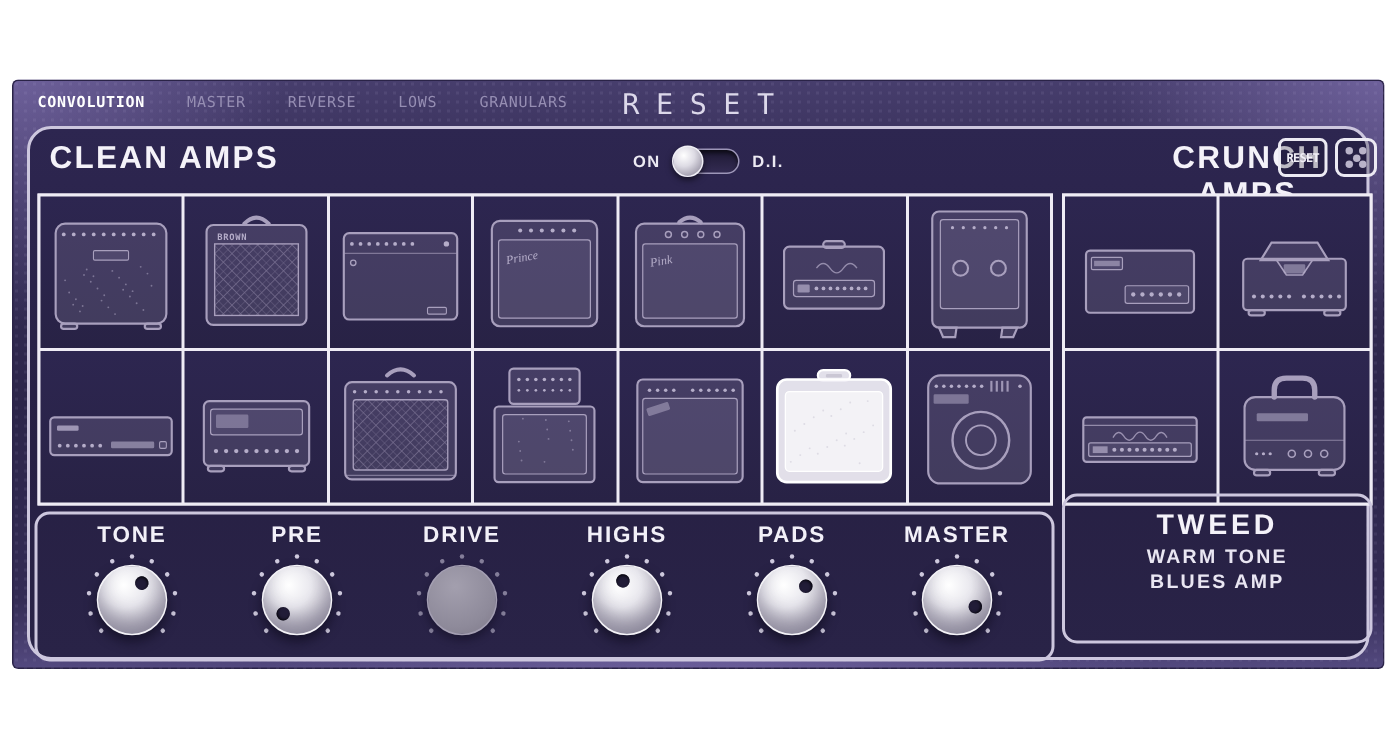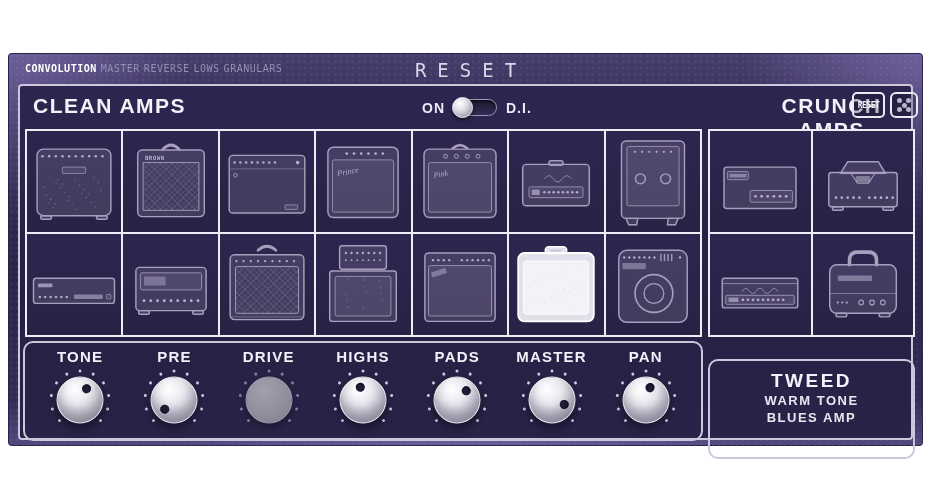--- a/index.html
+++ b/index.html
@@ -13,38 +13,38 @@
       radial-gradient(circle at 102% -10%, rgba(136,120,186,.75) 0, rgba(136,120,186,0) 20%),
       radial-gradient(circle at 50% 118%, rgba(120,106,170,.8) 0, rgba(120,106,170,0) 45%),
       linear-gradient(180deg,#473e6d 0%,#372f59 15%,#2c254a 55%,#332b54 88%,#544a80 100%);
     box-shadow:0 0 0 1px #2a2347 inset;}
   .window::before{content:'';position:absolute;inset:0;border-radius:inherit;pointer-events:none;
     background-image:radial-gradient(rgba(200,190,230,0.09) 1px, transparent 1.3px);
     background-size:6px 6px;}
   
   .nav{position:absolute;left:0;top:0;width:100%;height:31px;display:flex;align-items:center;
        justify-content:space-between;padding:0 17px;}
-  .nav-group{display:flex;gap:4px;align-items:center;}
+  .nav-group{display:flex;gap:28px;align-items:center;}
   .nav-item{font-family:"DejaVu Sans Mono",monospace;font-size:10px;letter-spacing:.5px;
             color:#968eb3;white-space:nowrap;cursor:pointer;}
   .nav-item.active{color:#ffffff;font-weight:bold;}
   .nav-title{position:absolute;left:50%;top:6px;transform:translateX(-50%);
              font-family:"DejaVu Sans Mono",monospace;font-size:19px;letter-spacing:11px;
              color:#dcd8ea;padding-left:11px;}
   
   .main-panel{position:absolute;left:10px;right:10px;top:31px;bottom:6px;
-    border:2px solid #cdc7de;border-radius:4px;
+    border:2px solid #cdc7de;border-radius:16px;
     background:linear-gradient(180deg,#2d2650 0%,#272044 60%,#292347 100%);}
   .section-title{position:absolute;top:8px;font-size:21px;font-weight:700;letter-spacing:1.5px;
                  color:#f4f2f9;}
   .clean-title{left:13px;}
   .crunch-title{left:732px;text-align:center;}
   
   .toggle-group{position:absolute;left:402px;top:13px;display:flex;align-items:center;gap:9px;}
-  .toggle-label{font-size:14px;font-weight:700;letter-spacing:1px;color:#eceaf3;}
+  .toggle-label{font-size:11px;font-weight:700;letter-spacing:1px;color:#eceaf3;}
   .toggle-pill{position:relative;width:43px;height:17px;border-radius:9px;cursor:pointer;
     background:linear-gradient(180deg,#1e1933 0%,#332b52 100%);
     border:1px solid #9d96b8;box-shadow:inset 0 2px 3px rgba(0,0,0,.6);}
   .toggle-knob{position:absolute;left:-3px;top:-3px;width:21px;height:21px;border-radius:50%;
     background:radial-gradient(circle at 36% 30%,#ffffff,#dddbe4 40%,#a7a3b2 75%,#8a8697);
     border:1px solid #f0eff5;box-shadow:0 2px 4px rgba(0,0,0,.55);}
   
   .reset-btn{position:absolute;left:832px;top:6px;width:33px;height:26px;border:2px solid #eceaf3;
     border-radius:5px;display:flex;align-items:center;justify-content:center;cursor:pointer;
     font-family:"DejaVu Sans Mono",monospace;font-size:8px;font-weight:bold;letter-spacing:-0.5px;
@@ -77,21 +77,21 @@
     border:1.5px solid #f4f3f7;
     box-shadow:0 4px 8px rgba(8,6,18,.55), inset 0 -10px 12px rgba(104,99,124,.45);}
   .knob-ind{position:absolute;left:50%;top:50%;width:9px;height:9px;border-radius:50%;
     background:#211c37;transform:translate(-50%,-50%) rotate(var(--a)) translateY(-13px);
     box-shadow:inset 0 1px 2px rgba(0,0,0,.8);}
   .knob-unit.disabled .knob-face{
     background:radial-gradient(circle at 40% 30%,#a39fae,#8e8a9a 65%,#7e7989);
     border-color:#a49fb2;box-shadow:0 3px 6px rgba(8,6,18,.4);}
   .knob-unit.disabled .tick{opacity:.55;}
   
-  .info-panel{position:absolute;left:688px;top:273px;width:207px;height:100px;
+  .info-panel{position:absolute;left:688px;top:243px;width:207px;height:100px;
     border:2px solid #cdc7de;border-radius:10px;text-align:center;padding-top:9px;}
   .info-title{font-size:19px;font-weight:700;letter-spacing:2.5px;color:#f4f2f9;}
   .info-desc{font-size:13px;font-weight:700;letter-spacing:1.5px;color:#e9e6f2;line-height:17px;}
   .info-desc:first-of-type{margin-top:11px;}
 </style>
 </head>
 <body>
 
 <div class="stage">
   <div class="window">
@@ -669,38 +669,20 @@
               <span class="tick" style="--a: 0deg;"></span>
               <span class="tick" style="--a: 27deg;"></span>
               <span class="tick" style="--a: 54deg;"></span>
               <span class="tick" style="--a: 81deg;"></span>
               <span class="tick" style="--a: 108deg;"></span>
               <span class="tick" style="--a: 135deg;"></span>
               <div class="knob-face"></div>
               <div class="knob-ind" style="--a: 110deg;"></div>
             </div>
           </div>
-          <div class="knob-unit">
-            <div class="knob-label">PAN</div>
-            <div class="knob-wrap">
-              <span class="tick" style="--a: -135deg;"></span>
-              <span class="tick" style="--a: -108deg;"></span>
-              <span class="tick" style="--a: -81deg;"></span>
-              <span class="tick" style="--a: -54deg;"></span>
-              <span class="tick" style="--a: -27deg;"></span>
-              <span class="tick" style="--a: 0deg;"></span>
-              <span class="tick" style="--a: 27deg;"></span>
-              <span class="tick" style="--a: 54deg;"></span>
-              <span class="tick" style="--a: 81deg;"></span>
-              <span class="tick" style="--a: 108deg;"></span>
-              <span class="tick" style="--a: 135deg;"></span>
-              <div class="knob-face"></div>
-              <div class="knob-ind" style="--a: 18deg;"></div>
-            </div>
-          </div>
         </div>
 
       <div class="info-panel">
         <div class="info-title">TWEED</div>
         <div class="info-desc">WARM TONE</div>
         <div class="info-desc">BLUES AMP</div>
       </div>
 
     </div>
   </div>

